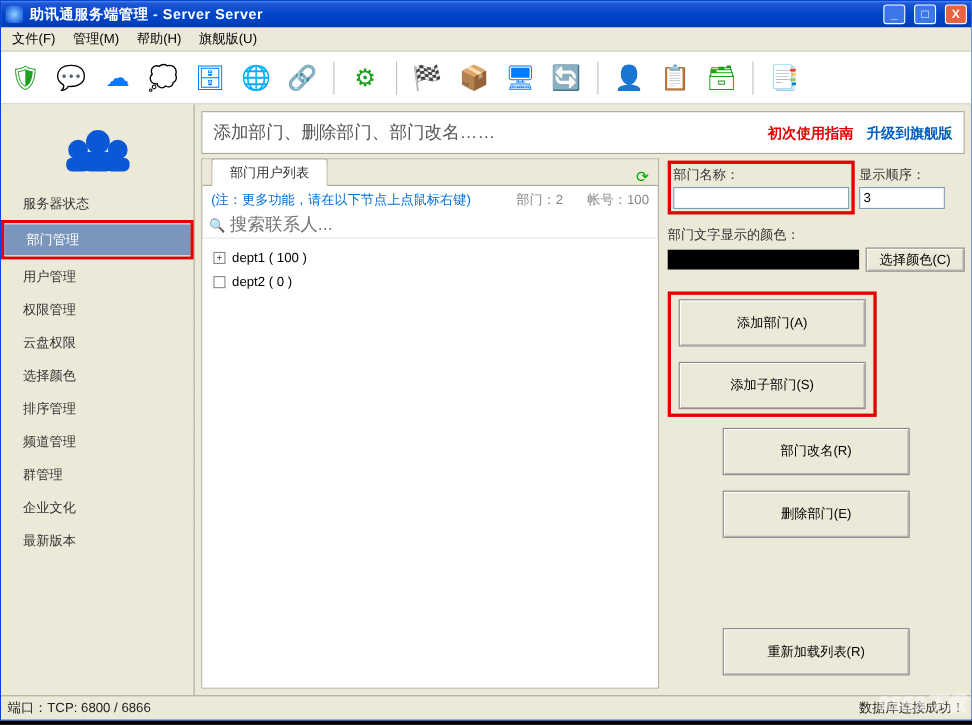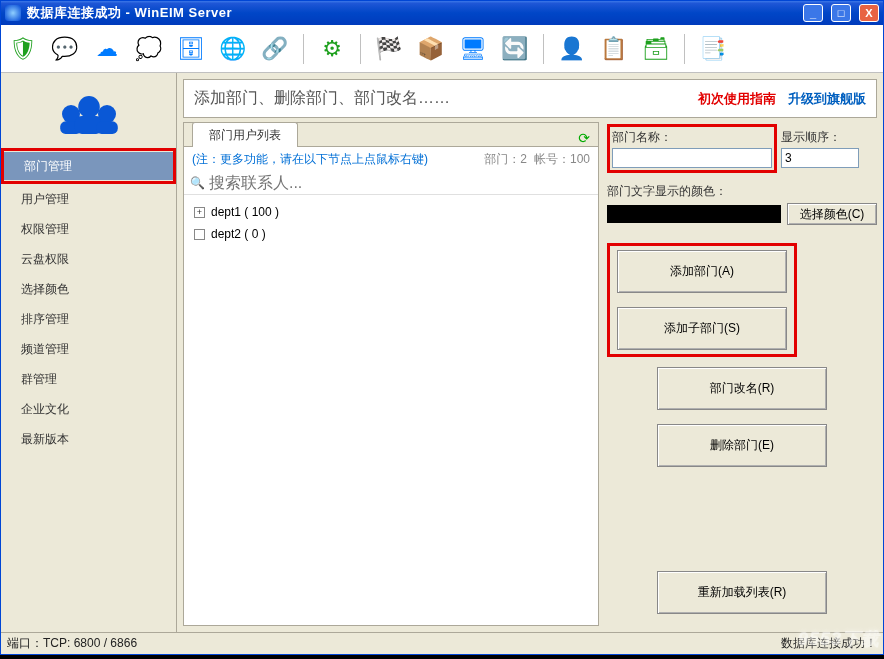--- a/index.html
+++ b/index.html
@@ -27,21 +27,21 @@
 .content{ flex:1; display:flex; flex-direction:column; padding:6px; gap:4px;}
 .header-panel{ border:1px solid #aca899; background:#fff; padding:8px 10px; display:flex; align-items:center;}
 .header-panel .ht{ font-size:16px; color:#555; flex:1;}
 .link-red{ color:#e20000; font-weight:bold; margin-right:12px; font-size:13px;}
 .link-blue{ color:#005fbf; font-weight:bold; font-size:13px;}
 .body-row{ flex:1; display:flex; gap:8px;}
 .left-col{ flex:1; display:flex; flex-direction:column; border:1px solid #aca899; background:#fff;}
 .tab-strip{ height:24px; display:flex; align-items:flex-end; background:#ece9d8; border-bottom:1px solid #aca899; padding-left:8px;}
 .tab{ background:#fff; border:1px solid #aca899; border-bottom:none; padding:4px 16px 3px; border-radius:3px 3px 0 0; position:relative; top:1px; color:#333;}
 .refresh-ic{ margin-left:auto; margin-right:8px; color:#0a0; font-size:14px;}
-.note-row{ display:flex; padding:4px 8px; align-items:center; gap:7px; font-size:12px; color:#888;}
+.note-row{ display:flex; padding:4px 8px; align-items:center; gap:22px; font-size:12px; color:#888;}
 .note-link{ color:#006fd6;}
 .search-row{ display:flex; align-items:center; padding:2px 6px; border-bottom:1px solid #e0e0e0;}
 .search-row .mag{ color:#888; margin-right:4px;}
 .search-row input{ flex:1; border:none; outline:none; color:#888; font-size:16px;}
 .tree{ flex:1; padding:6px 6px; background:#fff;}
 .tree-row{ display:flex; align-items:center; gap:6px; height:22px; padding-left:4px;}
 .tree-toggle{ width:11px; height:11px; border:1px solid #888; display:flex; align-items:center; justify-content:center; font-size:9px; line-height:1; color:#333;}
 .tree-box{ width:11px; height:11px; border:1px solid #888;}
 .right-col{ width:270px; display:flex; flex-direction:column; gap:6px; padding-top:2px;}
 .field-row{ display:flex; align-items:center; gap:6px;}
@@ -58,26 +58,32 @@
 .statusbar .sright{ margin-left:auto;}
 .watermark{ position:absolute; right:4px; bottom:8px; color:#fff; opacity:.55; font-size:18px; font-style:italic; font-weight:bold; letter-spacing:1px; text-shadow:0 0 4px #fff;}
 </style>
 </head>
 <body>
 
 <div class="window">
 
   <div class="titlebar">
     <div class="title-icon"></div>
-    <div class="title-text">数据库连接成功 - WinEIM Server</div>
+    <div class="title-text">助讯通服务端管理 - Server Server</div>
     <div class="tb-btn tb-min">_</div>
     <div class="tb-btn tb-max">□</div>
     <div class="tb-btn tb-close">X</div>
   </div>
 
+  <div class="menubar">
+    <span>文件(F)</span>
+    <span>管理(M)</span>
+    <span>帮助(H)</span>
+    <span>旗舰版(U)</span>
+  </div>
 
   <div class="toolbar">
     <div class="ticon green">🛡</div>
     <div class="ticon blue">💬</div>
     <div class="ticon blue">☁</div>
     <div class="ticon green">💭</div>
     <div class="ticon blue">🗄</div>
     <div class="ticon blue">🌐</div>
     <div class="ticon blue">🔗</div>
     <div class="toolsep"></div>
@@ -103,20 +109,21 @@
             <g fill="#0a58d6">
               <circle cx="30" cy="34" r="10"></circle>
               <rect x="18" y="42" width="24" height="14" rx="6"></rect>
               <circle cx="50" cy="26" r="12"></circle>
               <rect x="34" y="36" width="32" height="20" rx="8"></rect>
               <circle cx="70" cy="34" r="10"></circle>
               <rect x="58" y="42" width="24" height="14" rx="6"></rect>
             </g>
           </svg>
       </div>
+      <div class="side-item">服务器状态</div>
       <div class="side-highlight">
         <div class="side-item active">部门管理</div>
       </div>
       <div class="side-item">用户管理</div>
       <div class="side-item">权限管理</div>
       <div class="side-item">云盘权限</div>
       <div class="side-item">选择颜色</div>
       <div class="side-item">排序管理</div>
       <div class="side-item">频道管理</div>
       <div class="side-item">群管理</div>

